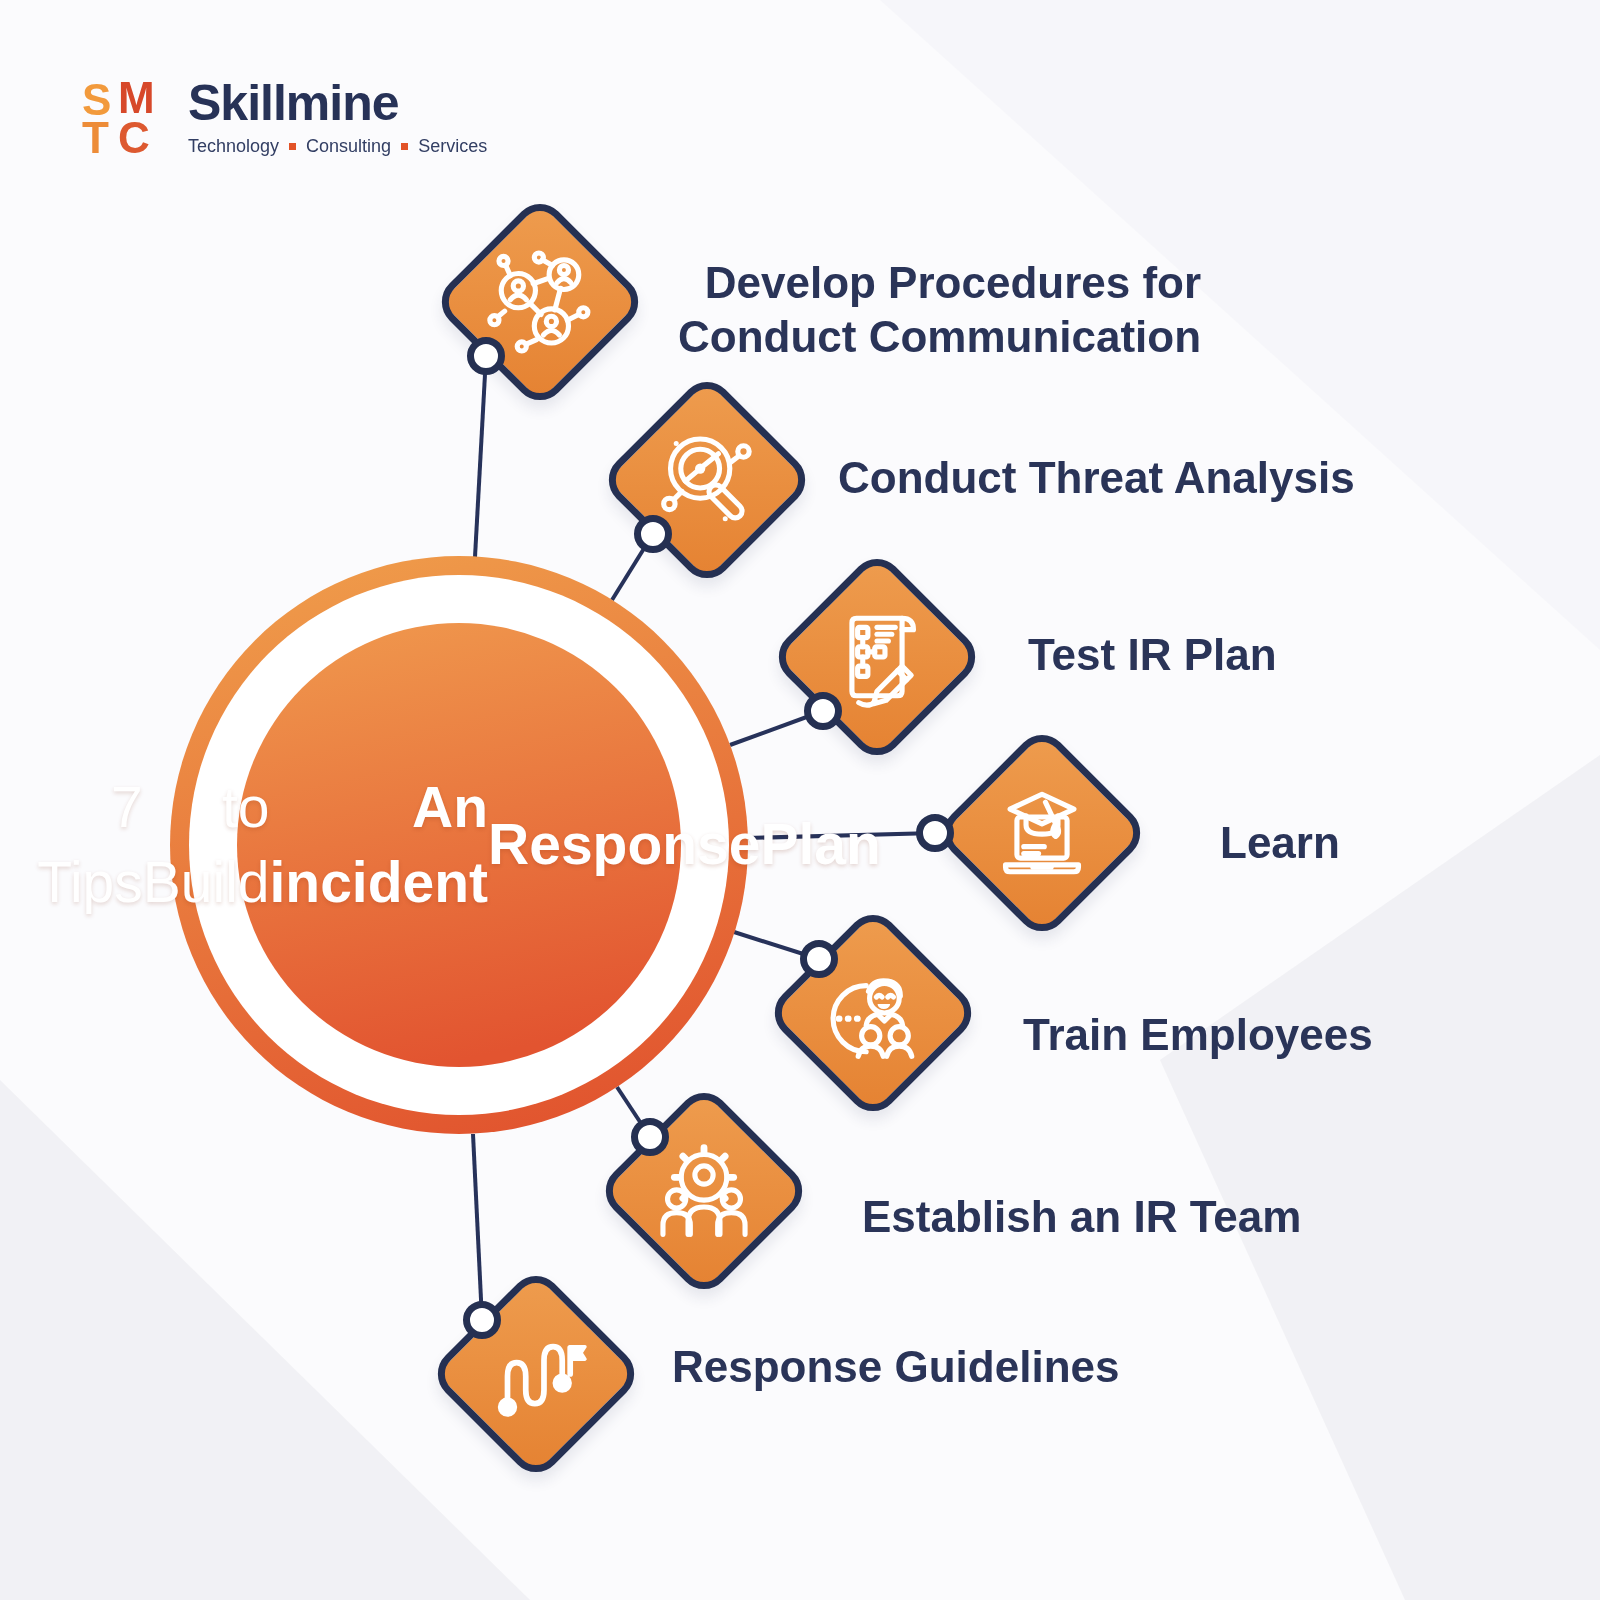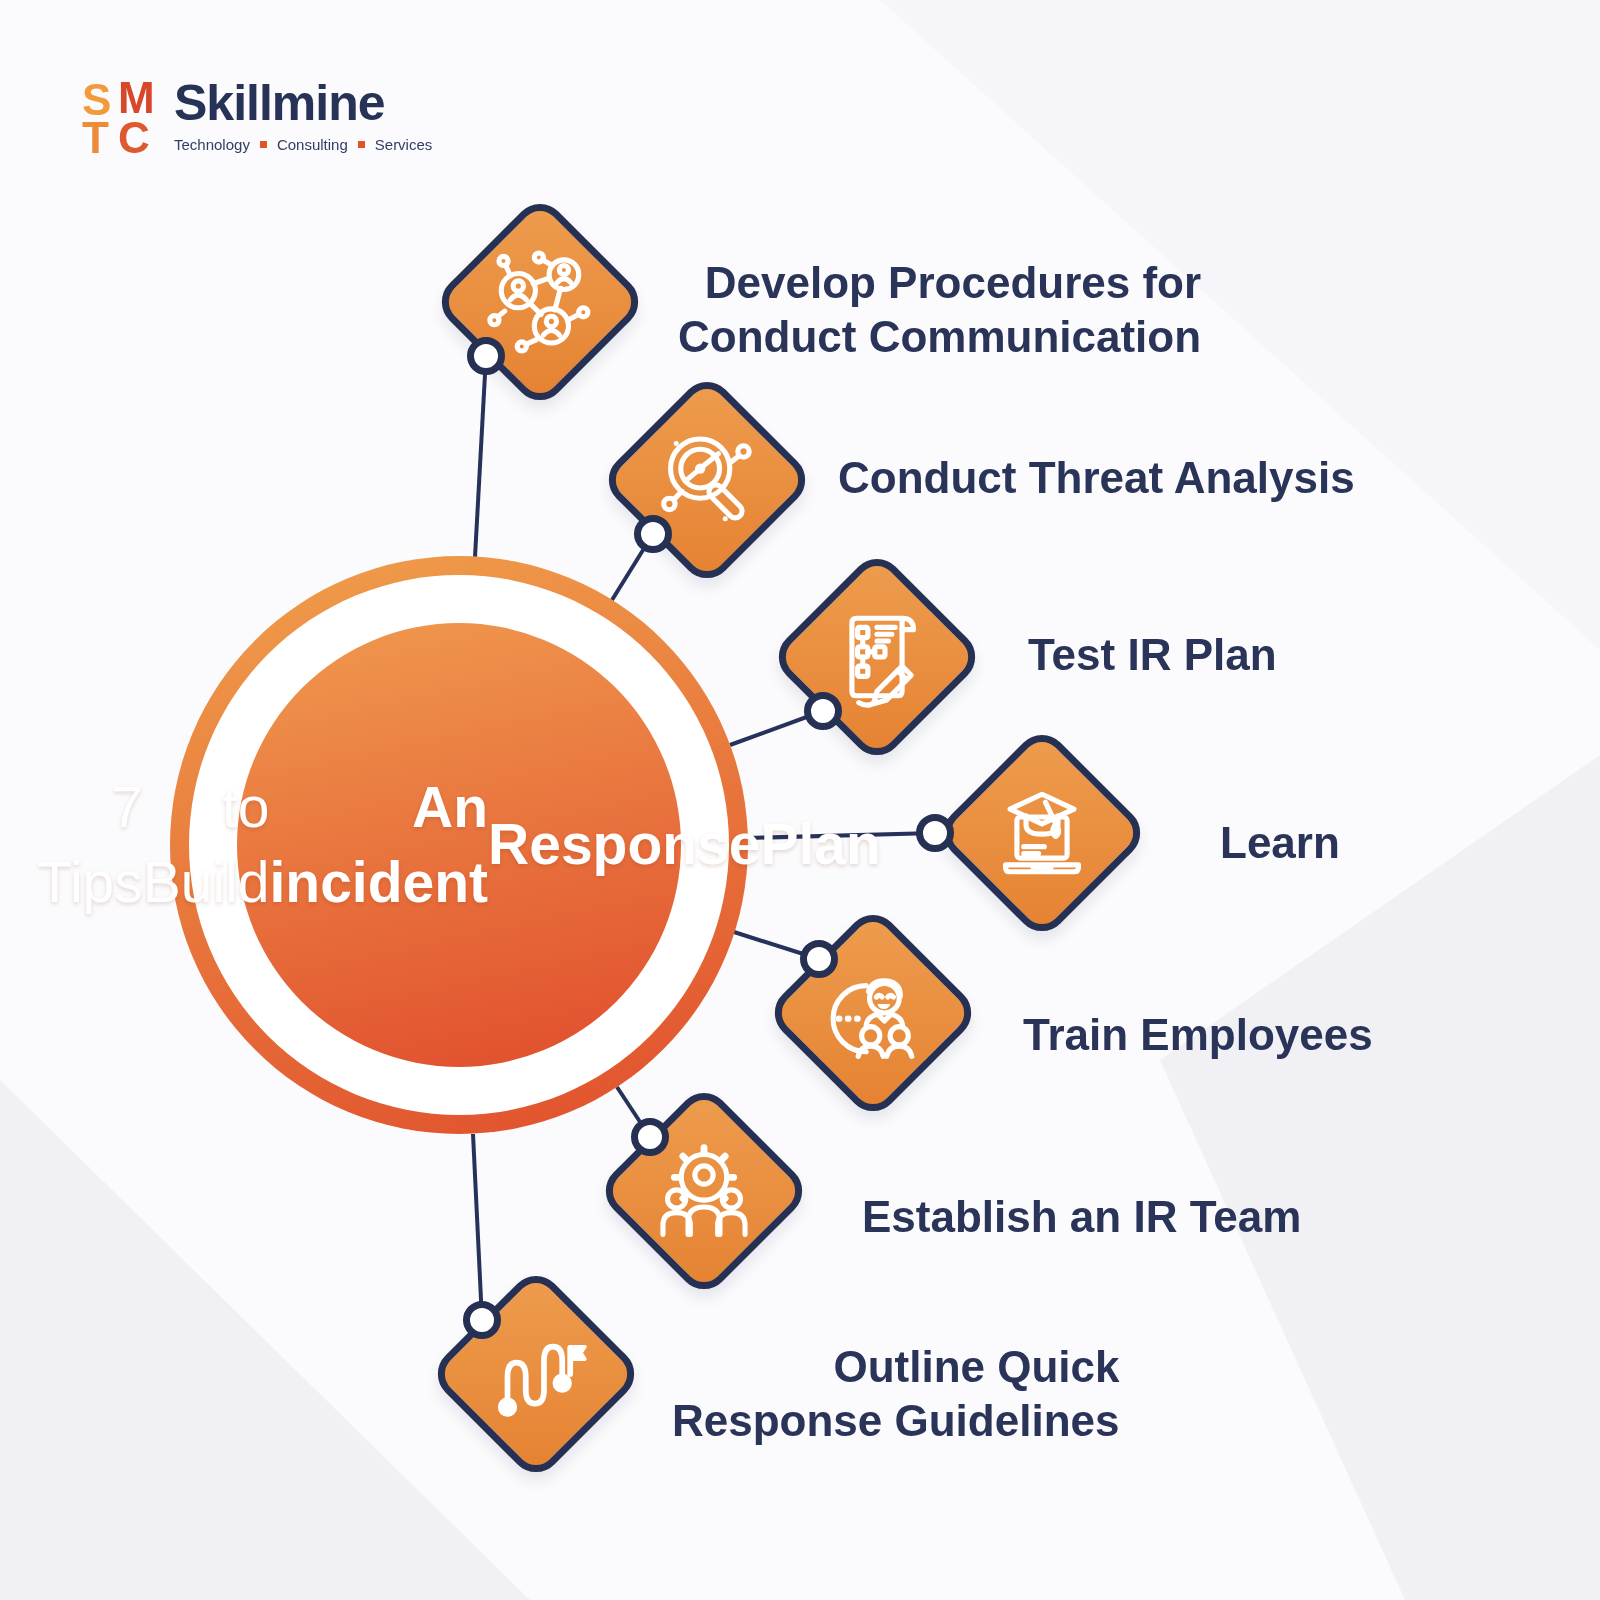--- a/index.html
+++ b/index.html
@@ -11,23 +11,23 @@
   svg.bg-layer{position:absolute;left:0;top:0;width:1600px;height:1600px;}
 
   
   .logo{position:absolute;left:82px;top:78px;display:flex;align-items:flex-start;}
   .logo-mark{position:relative;width:78px;height:84px;}
   .logo-mark span{position:absolute;font-weight:800;font-size:44px;line-height:1;letter-spacing:-2px;}
   .lm-s{left:0;top:0;color:#f29a3c;}
   .lm-m{left:36px;top:-2px;color:#d7482a;}
   .lm-t{left:0;top:38px;color:#ed8c38;}
   .lm-c{left:36px;top:38px;color:#dd5930;}
-  .logo-text{margin-left:14px;}
+  .logo-text{margin-left:28px;}
   .logo-name{font-size:50px;font-weight:700;color:#273257;letter-spacing:-1px;line-height:1.0;}
-  .logo-tagline{margin-top:8px;font-size:15px;font-weight:500;color:#323e63;display:flex;align-items:center;}
+  .logo-tagline{margin-top:8px;font-size:18px;font-weight:500;color:#323e63;display:flex;align-items:center;}
   .logo-tagline .bullet{width:7px;height:7px;background:#e25227;display:inline-block;margin:0 10px;}
 
   
   .circle-outer{
     position:absolute;left:170px;top:556px;width:578px;height:578px;border-radius:50%;
     background:linear-gradient(165deg,#f0a04c 0%,#e04e2c 100%);
   }
   .circle-white{position:absolute;left:19px;top:19px;right:19px;bottom:19px;border-radius:50%;background:#ffffff;}
   .circle-inner{
     position:absolute;left:48px;top:48px;right:48px;bottom:48px;border-radius:50%;
@@ -276,17 +276,16 @@
   <div class="node-label vcenter" style="left:1220px;top:843px;">
     <span>Learn</span>
   </div>
   <div class="node-label vcenter" style="left:1023px;top:1035px;">
     <span>Train Employees</span>
   </div>
   <div class="node-label vcenter" style="left:862px;top:1217px;">
     <span>Establish an IR Team</span>
   </div>
   <div class="node-label" style="left:672px;top:1340px;">
-    <span>Outline Quick</span>
     <span>Response Guidelines</span>
   </div>
 
 </div>
 
 </body></html>

